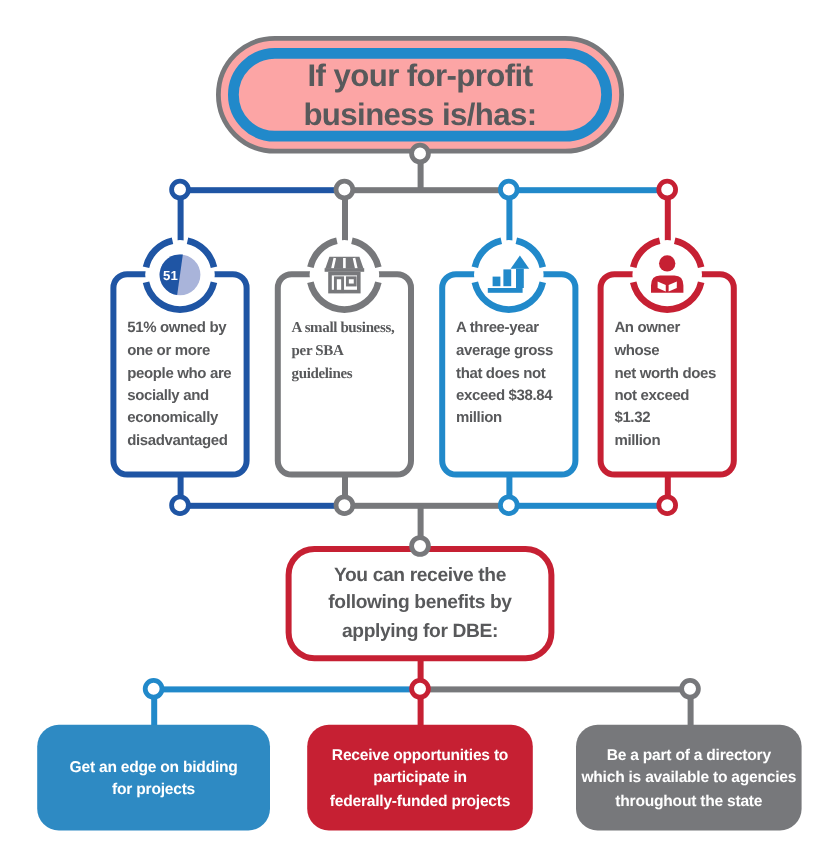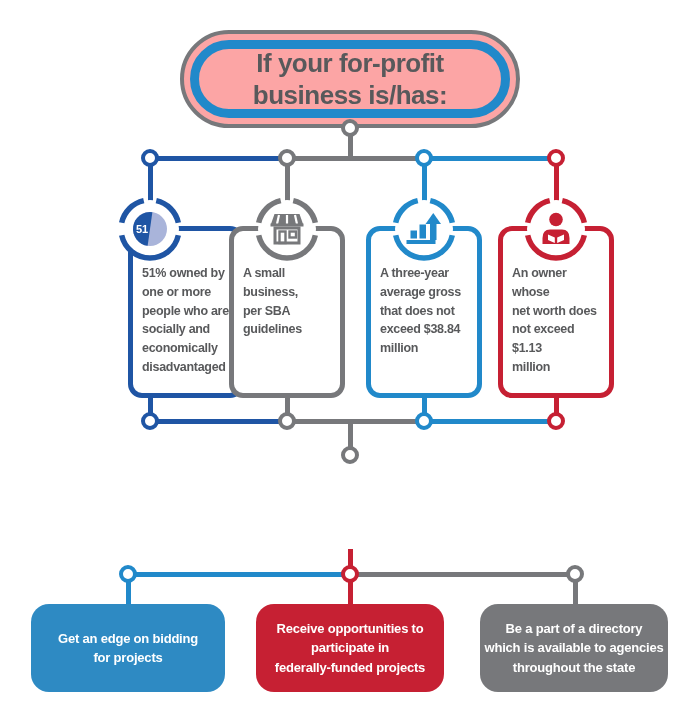--- a/index.html
+++ b/index.html
@@ -22,21 +22,21 @@
   .pill-outer{position:absolute;left:180px;top:30px;width:340px;height:98px;
               border:4px solid var(--gray);border-radius:53px;box-sizing:border-box;background:#fca5a5;}
   .pill-inner{position:absolute;left:6px;top:6px;right:6px;bottom:6px;border:9px solid var(--lightblue);
               border-radius:40px;display:flex;align-items:center;justify-content:center;}
   .pill-text{font-size:26px;font-weight:bold;color:var(--text);text-align:center;line-height:1.25;
              white-space:pre-line;letter-spacing:-0.5px;}
 
   
   .crit-box{position:absolute;top:226px;width:116px;height:172px;background:#fff;
             border:5px solid var(--gray);border-radius:14px;box-sizing:border-box;}
-  .crit-box.db{border-color:var(--darkblue);} .crit-box.gy{border-color:var(--gray);}
+  .crit-box.db{border-color:var(--darkblue);} .crit-box.gy{border-color:var(--gray);font-family:Liberation Serif, serif;}
   .crit-box.lb{border-color:var(--lightblue);} .crit-box.rd{border-color:var(--red);}
   .crit-text{padding:33px 4px 0 9px;font-size:12.5px;font-weight:bold;color:var(--text);
              line-height:1.5;white-space:pre-line;letter-spacing:-0.3px;}
 
   .icon-wrap{position:absolute;top:193px;width:72px;height:72px;}
   .ic-db{color:var(--darkblue);} .ic-gy{color:var(--gray);}
   .ic-lb{color:var(--lightblue);} .ic-rd{color:var(--red);}
 
   
   .mid-box{position:absolute;left:238px;top:455px;width:224px;height:96px;background:#fff;
@@ -87,21 +87,21 @@
   <div class="line v c-lb" style="left:125.5px;top:574px;height:34px;"></div>
   <div class="line v c-gy" style="left:572.5px;top:574px;height:34px;"></div>
 
   <div class="pill-outer">
     <div class="pill-inner">
       <div class="pill-text">If your for-profit
 business is/has:</div>
     </div>
   </div>
 
-  <div class="crit-box db" style="left:92px;margin-left:36px;">
+  <div class="crit-box db" style="left:92px;">
     <div class="crit-text">51% owned by
 one or more
 people who are
 socially and
 economically
 disadvantaged</div>
   </div>
   <div class="crit-box gy" style="left:229px;">
     <div class="crit-text">A small business,
 per SBA
@@ -110,21 +110,21 @@
   <div class="crit-box lb" style="left:366px;">
     <div class="crit-text">A three-year
 average gross
 that does not
 exceed $38.84
 million</div>
   </div>
   <div class="crit-box rd" style="left:498px;">
     <div class="crit-text">An owner whose
 net worth does
-not exceed $1.13
+not exceed $1.32
 million</div>
   </div>
 
   <svg class="icon-wrap ic-db" style="left:114px;" viewBox="0 0 72 72">
     <circle cx="36" cy="36" r="29" fill="#fff" stroke="currentColor" stroke-width="5.5" pathLength="360" stroke-dasharray="0 12.5 155 25 65 25 65 12.5"></circle>
     <g transform="translate(36,36)">
       <circle r="17" fill="#a9b4da"></circle>
       <g transform="rotate(8)">
           <path d="M0,-17 A17,17 0 0 0 0,17 Z" fill="currentColor"></path>
         </g>
@@ -158,20 +158,25 @@
   <svg class="icon-wrap ic-rd" style="left:520px;" viewBox="0 0 72 72">
     <circle cx="36" cy="36" r="29" fill="#fff" stroke="currentColor" stroke-width="5.5" pathLength="360" stroke-dasharray="0 12.5 155 25 65 25 65 12.5"></circle>
     <g transform="translate(36,36)" fill="currentColor">
       <circle cx="0" cy="-9.5" r="6.8"></circle>
       <path d="M-13.5,15 L-13.5,9 Q-13.5,0.5 -6,0.5 L6,0.5 Q13.5,0.5 13.5,9 L13.5,15 Z"></path>
       <path d="M-8,5.5 L-1.2,8.5 L-1.2,14 L-8,11 Z" fill="#fff"></path>
       <path d="M8,5.5 L1.2,8.5 L1.2,14 L8,11 Z" fill="#fff"></path>
     </g>
   </svg>
 
+  <div class="mid-box">
+    <div class="mid-text">You can receive the
+following benefits by
+applying for DBE:</div>
+  </div>
 
   <div class="ben-box bb-red">
     <div class="ben-text">Receive opportunities to
 participate in
 federally-funded projects</div>
   </div>
   <div class="ben-box bb-blue">
     <div class="ben-text">Get an edge on bidding
 for projects</div>
   </div>

